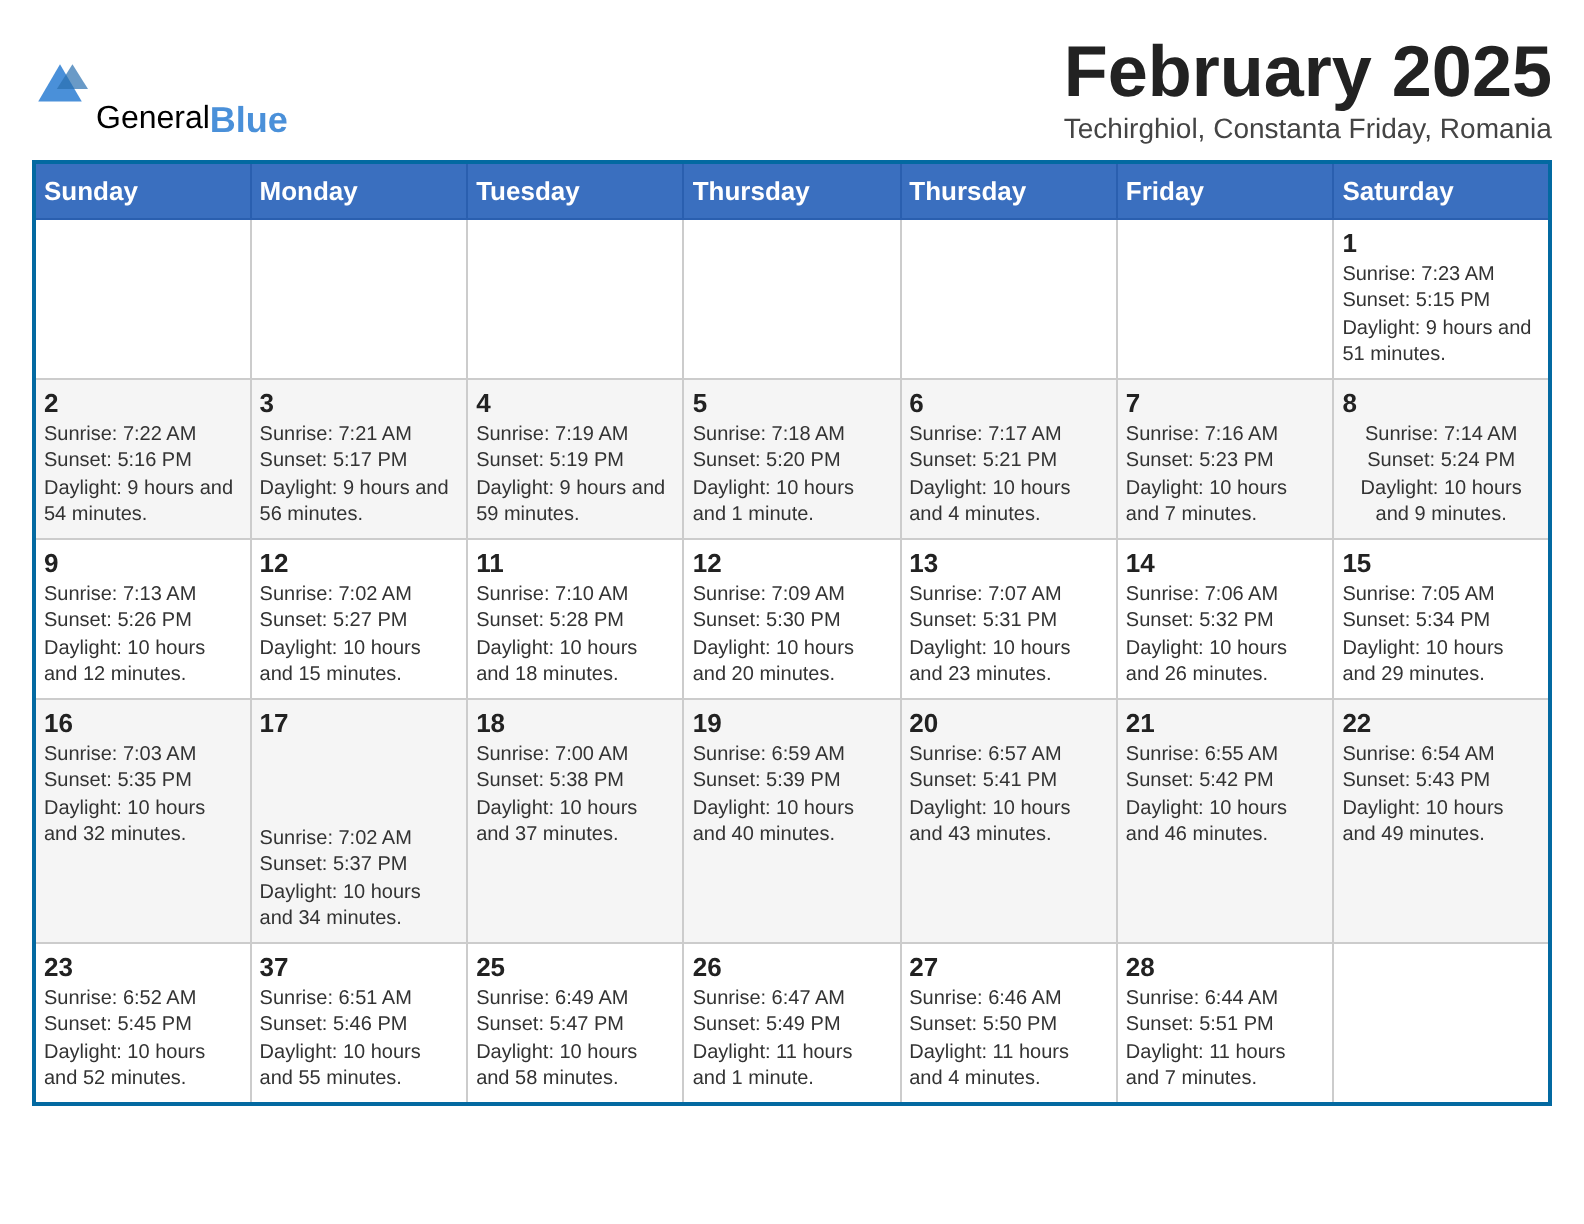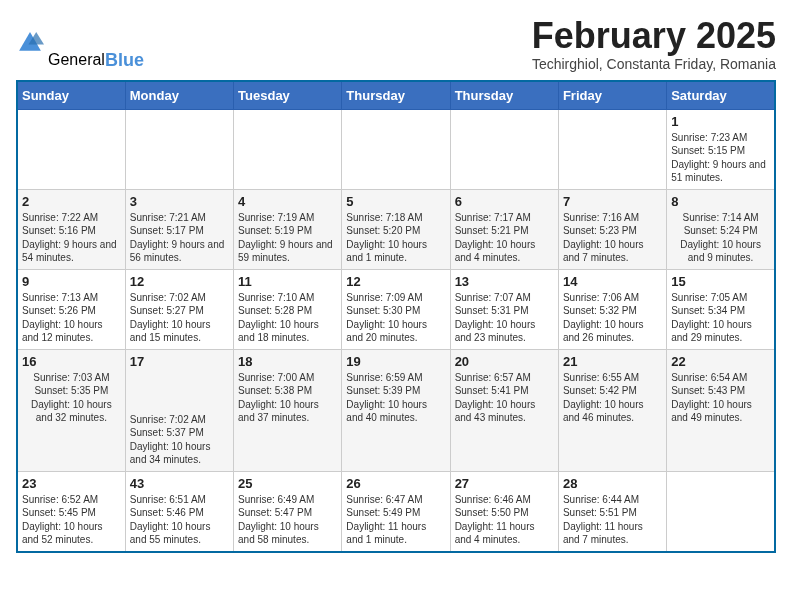--- a/index.html
+++ b/index.html
@@ -222,21 +222,21 @@
         <td>
           <div class="day-number">15</div>
           <div class="day-info" style="white-space: pre-line;">Sunrise: 7:05 AM
 Sunset: 5:34 PM
 Daylight: 10 hours and 29 minutes.</div>
         </td>
       </tr>
       <tr>
         <td>
           <div class="day-number">16</div>
-          <div class="day-info" style="white-space: pre-line; text-align: center;">Sunrise: 7:03 AM
+          <div class="day-info" style="white-space: pre-line;">Sunrise: 7:03 AM
 Sunset: 5:35 PM
 Daylight: 10 hours and 32 minutes.</div>
         </td>
         <td>
           <div class="day-number">17</div>
           <div class="day-info" style="white-space: pre-line; margin-top: 44px;">Sunrise: 7:02 AM
 Sunset: 5:37 PM
 Daylight: 10 hours and 34 minutes.</div>
         </td>
         <td>
@@ -271,21 +271,21 @@
         </td>
       </tr>
       <tr>
         <td>
           <div class="day-number">23</div>
           <div class="day-info" style="white-space: pre-line;">Sunrise: 6:52 AM
 Sunset: 5:45 PM
 Daylight: 10 hours and 52 minutes.</div>
         </td>
         <td>
-          <div class="day-number">43</div>
+          <div class="day-number">37</div>
           <div class="day-info" style="white-space: pre-line;">Sunrise: 6:51 AM
 Sunset: 5:46 PM
 Daylight: 10 hours and 55 minutes.</div>
         </td>
         <td>
           <div class="day-number">25</div>
           <div class="day-info" style="white-space: pre-line;">Sunrise: 6:49 AM
 Sunset: 5:47 PM
 Daylight: 10 hours and 58 minutes.</div>
         </td>

